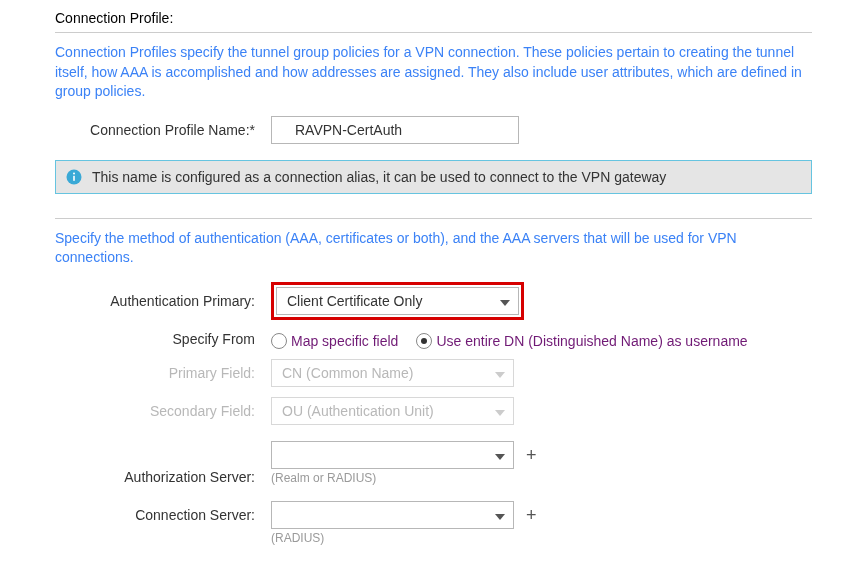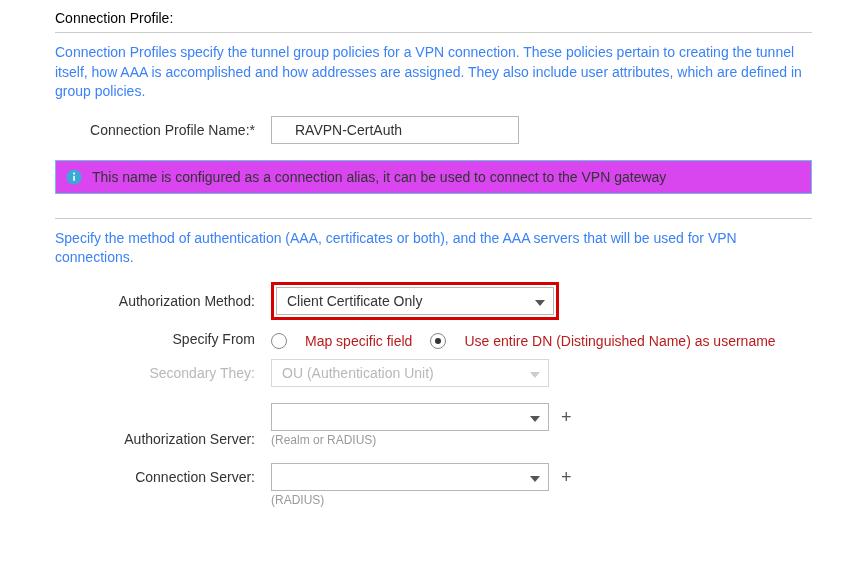--- a/index.html
+++ b/index.html
@@ -45,36 +45,36 @@
   input[type="text"].txt {
     height: 26px;
     border: 1px solid #b7b7b7;
     padding: 0 23px;
     font-size: 14px;
     width: 200px;
     color: #333;
   }
   .info-box {
     border: 1px solid #66c4e0;
-    background: #d946ef;
+    background: #e5e5e5;
     padding: 8px 10px;
     margin: 16px 0 24px 0;
     display:flex;
     align-items:center;
   }
   .info-icon {
     width:16px; height:16px;
     flex-shrink:0;
     margin-right:10px;
   }
   .dropdown {
     position: relative;
     height: 28px;
     border: 1px solid #b7b7b7;
-    width: 278px;
+    width: 243px;
     background:#fff;
     display:flex;
     align-items:center;
     padding: 0 28px 0 10px;
     box-sizing: border-box;
     color:#333;
   }
   .dropdown.disabled { color:#b8b8b8; border-color:#d8d8d8; }
   .dropdown .caret, .dropdown .caret-dis {
     position:absolute;
@@ -83,21 +83,21 @@
     transform:translateY(-50%);
   }
   .caret svg polygon { fill:#555; }
   .caret-dis svg polygon { fill:#ccc; }
   .highlight-red {
     border: 3px solid #d60000;
     padding: 2px;
     display:inline-block;
   }
   .radio-group { display:flex; align-items:center; gap:18px; }
-  .radio-option { display:flex; align-items:center; gap:18px; color:#b91c1c; }
+  .radio-option { display:flex; align-items:center; gap:4px; color:#701a75; }
   .radio {
     width:14px; height:14px;
     border:1px solid #888;
     border-radius:50%;
     display:inline-flex;
     align-items:center;
     justify-content:center;
     background:#fff;
   }
   .radio.checked .dot {
@@ -145,21 +145,21 @@
         <circle cx="8" cy="4.6" r="1" fill="#fff"></circle>
       </svg>
     </span>
     <span>This name is configured as a connection alias, it can be used to connect to the VPN gateway</span>
   </div>
 
   <hr class="sep">
   <p class="desc">Specify the method of authentication (AAA, certificates or both), and the AAA servers that will be used for VPN connections.</p>
 
   <div class="row">
-    <div class="label-col">Authorization Method:</div>
+    <div class="label-col">Authentication Primary:</div>
     <div class="control-col">
       <span class="highlight-red">
         <span class="dropdown">
           <span>Client Certificate Only</span>
           <span class="caret">
             <svg width="10" height="6">
                 <polygon points="0,0 10,0 5,6"></polygon>
               </svg>
           </span>
         </span>
@@ -182,23 +182,36 @@
         <label class="radio-option">
           <span class="radio checked">
               <span class="dot"></span>
             </span>
           <span>Use entire DN (Distinguished Name) as username</span>
         </label>
       </div>
     </div>
   </div>
 
-
-  <div class="row">
-    <div class="label-col muted">Secondary They:</div>
+  <div class="row">
+    <div class="label-col muted">Primary Field:</div>
+    <div class="control-col">
+      <span class="dropdown disabled">
+        <span>CN (Common Name)</span>
+        <span class="caret-dis">
+          <svg width="10" height="6">
+              <polygon points="0,0 10,0 5,6"></polygon>
+            </svg>
+        </span>
+      </span>
+    </div>
+  </div>
+
+  <div class="row">
+    <div class="label-col muted">Secondary Field:</div>
     <div class="control-col">
       <span class="dropdown disabled">
         <span>OU (Authentication Unit)</span>
         <span class="caret-dis">
           <svg width="10" height="6">
               <polygon points="0,0 10,0 5,6"></polygon>
             </svg>
         </span>
       </span>
     </div>

